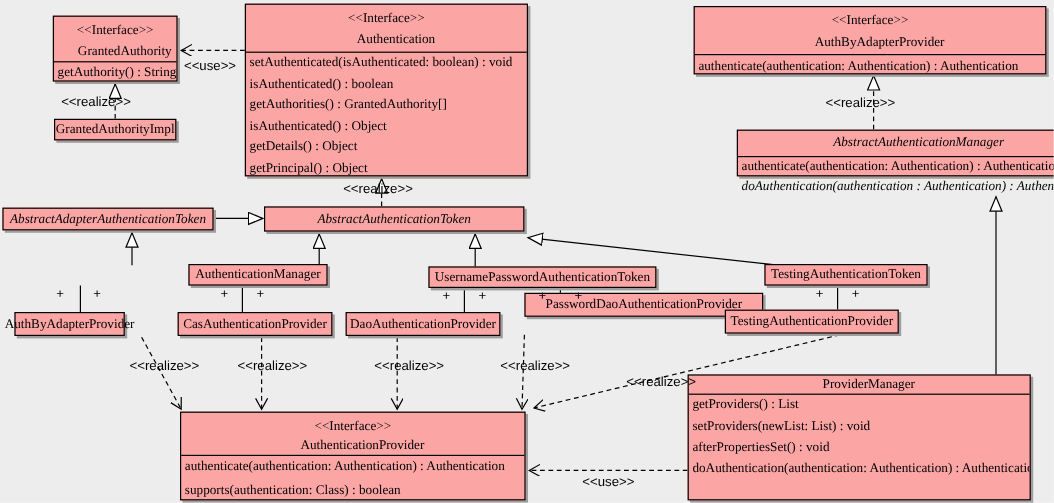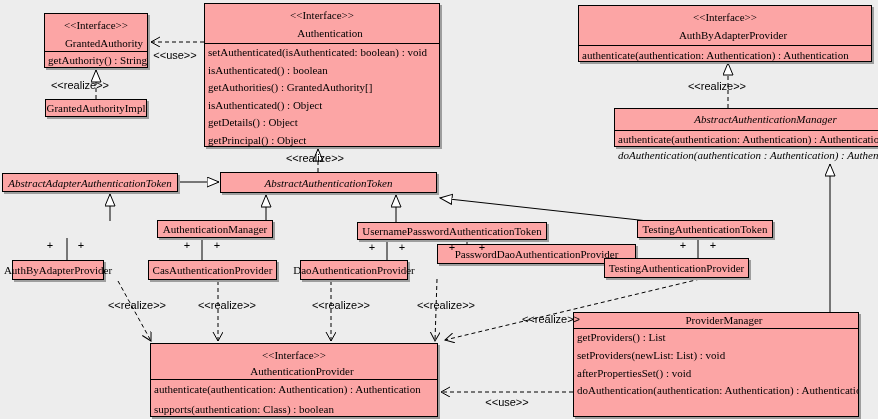--- a/index.html
+++ b/index.html
@@ -160,21 +160,21 @@
   <div class="uml-box single" style="left:637px;top:220px;width:136px;height:18px">
     <span>TestingAuthenticationToken</span>
   </div>
 
   <div class="uml-box single" style="left:12px;top:260px;width:92px;height:20px">
     <span>AuthByAdapterProvider</span>
   </div>
   <div class="uml-box single" style="left:148px;top:260px;width:129px;height:20px">
     <span>CasAuthenticationProvider</span>
   </div>
-  <div class="uml-box single" style="left:300px;top:260px;width:108px;height:20px">
+  <div class="uml-box single" style="left:288px;top:260px;width:129px;height:20px">
     <span>DaoAuthenticationProvider</span>
   </div>
   <div class="uml-box single" style="left:437px;top:244px;width:199px;height:20px">
     <span>PasswordDaoAuthenticationProvider</span>
   </div>
   <div class="uml-box single" style="left:604px;top:258px;width:145px;height:20px">
     <span>TestingAuthenticationProvider</span>
   </div>
 
   <div class="uml-box m19" style="left:150px;top:343px;width:288px;height:74px">

